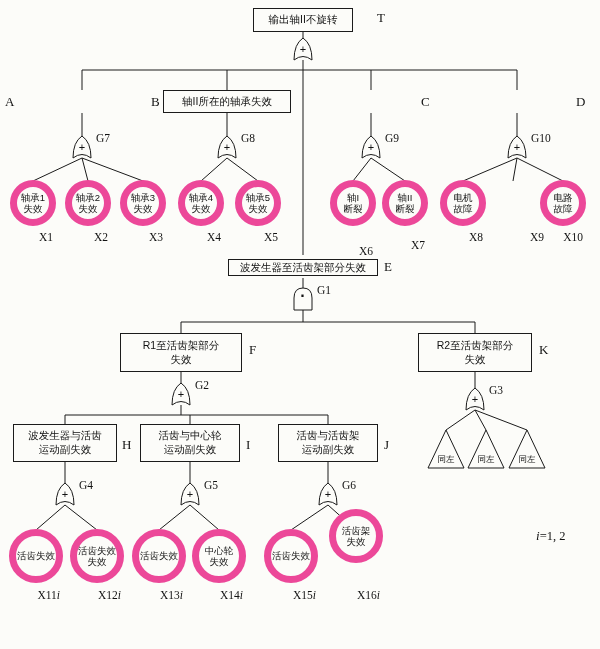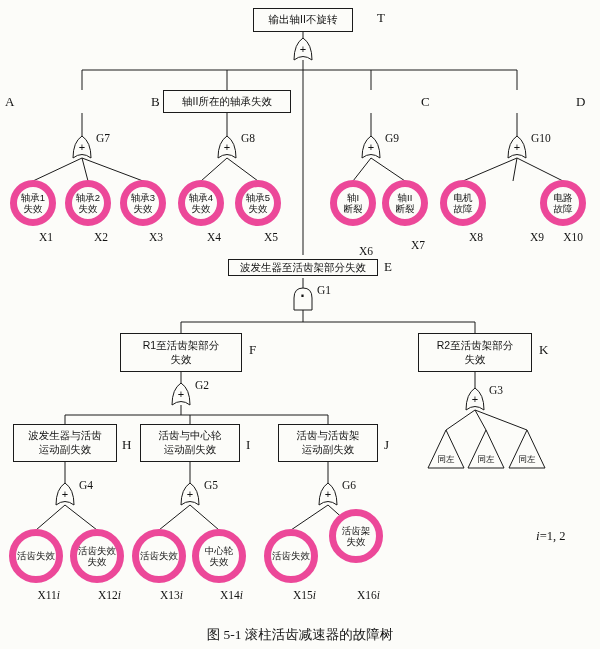--- a/index.html
+++ b/index.html
@@ -262,15 +262,14 @@
 
   <span class="eid" style="left:12px;top:589px;width:48px;"><span>X11</span><i>i</i></span>
   <span class="eid" style="left:73px;top:589px;width:48px;"><span>X12</span><i>i</i></span>
   <span class="eid" style="left:135px;top:589px;width:48px;"><span>X13</span><i>i</i></span>
   <span class="eid" style="left:195px;top:589px;width:48px;"><span>X14</span><i>i</i></span>
   <span class="eid" style="left:268px;top:589px;width:48px;"><span>X15</span><i>i</i></span>
   <span class="eid" style="left:332px;top:589px;width:48px;"><span>X16</span><i>i</i></span>
 
   <span id="note"><i>i</i><span>=1, 2</span></span>
 
-  <div id="caption">图 5-1  滚柱活齿减速器的故障树</div>
 
 </div>
 
 </body></html>

